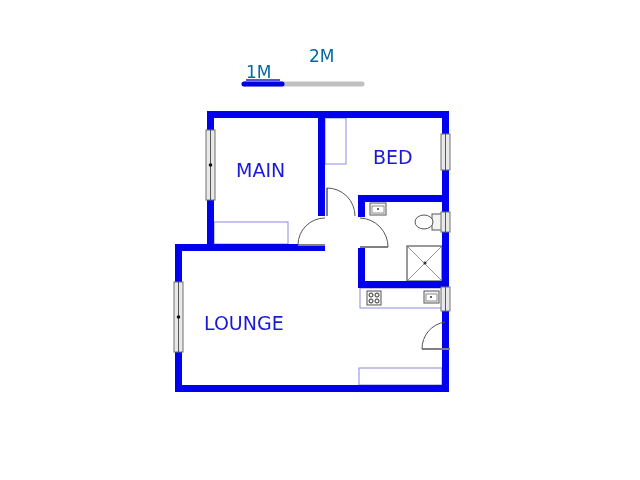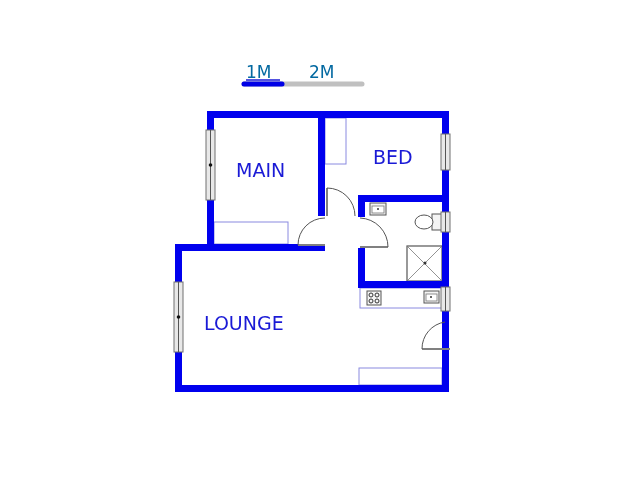--- a/index.html
+++ b/index.html
@@ -127,17 +127,17 @@
     <line x1="360" y1="247" x2="388" y2="247" stroke="#808080" stroke-width="2"></line>
     <path d="M360 218 A29 29 0 0 1 388 247" stroke="#555" stroke-width="1"></path>
   </g>
   <g fill="none">
     <line x1="422" y1="349" x2="450" y2="349" stroke="#808080" stroke-width="2"></line>
     <path d="M422 349 A27 27 0 0 1 445 322" stroke="#555" stroke-width="1"></path>
   </g>
 </svg>
 
 <div class="scale-lbl" style="left:246px; top:62px;">1M</div>
-<div class="scale-lbl" style="left:309px; top:62px;">2M</div>
+<div class="scale-lbl" style="left:309px; top:46px;">2M</div>
 
 <div class="lbl" style="left:236px; top:159px;text-align:center;">MAIN</div>
 <div class="lbl" style="left:373px; top:146px;">BED</div>
 <div class="lbl" style="left:204px; top:312px;">LOUNGE</div>
 
 </body></html>

